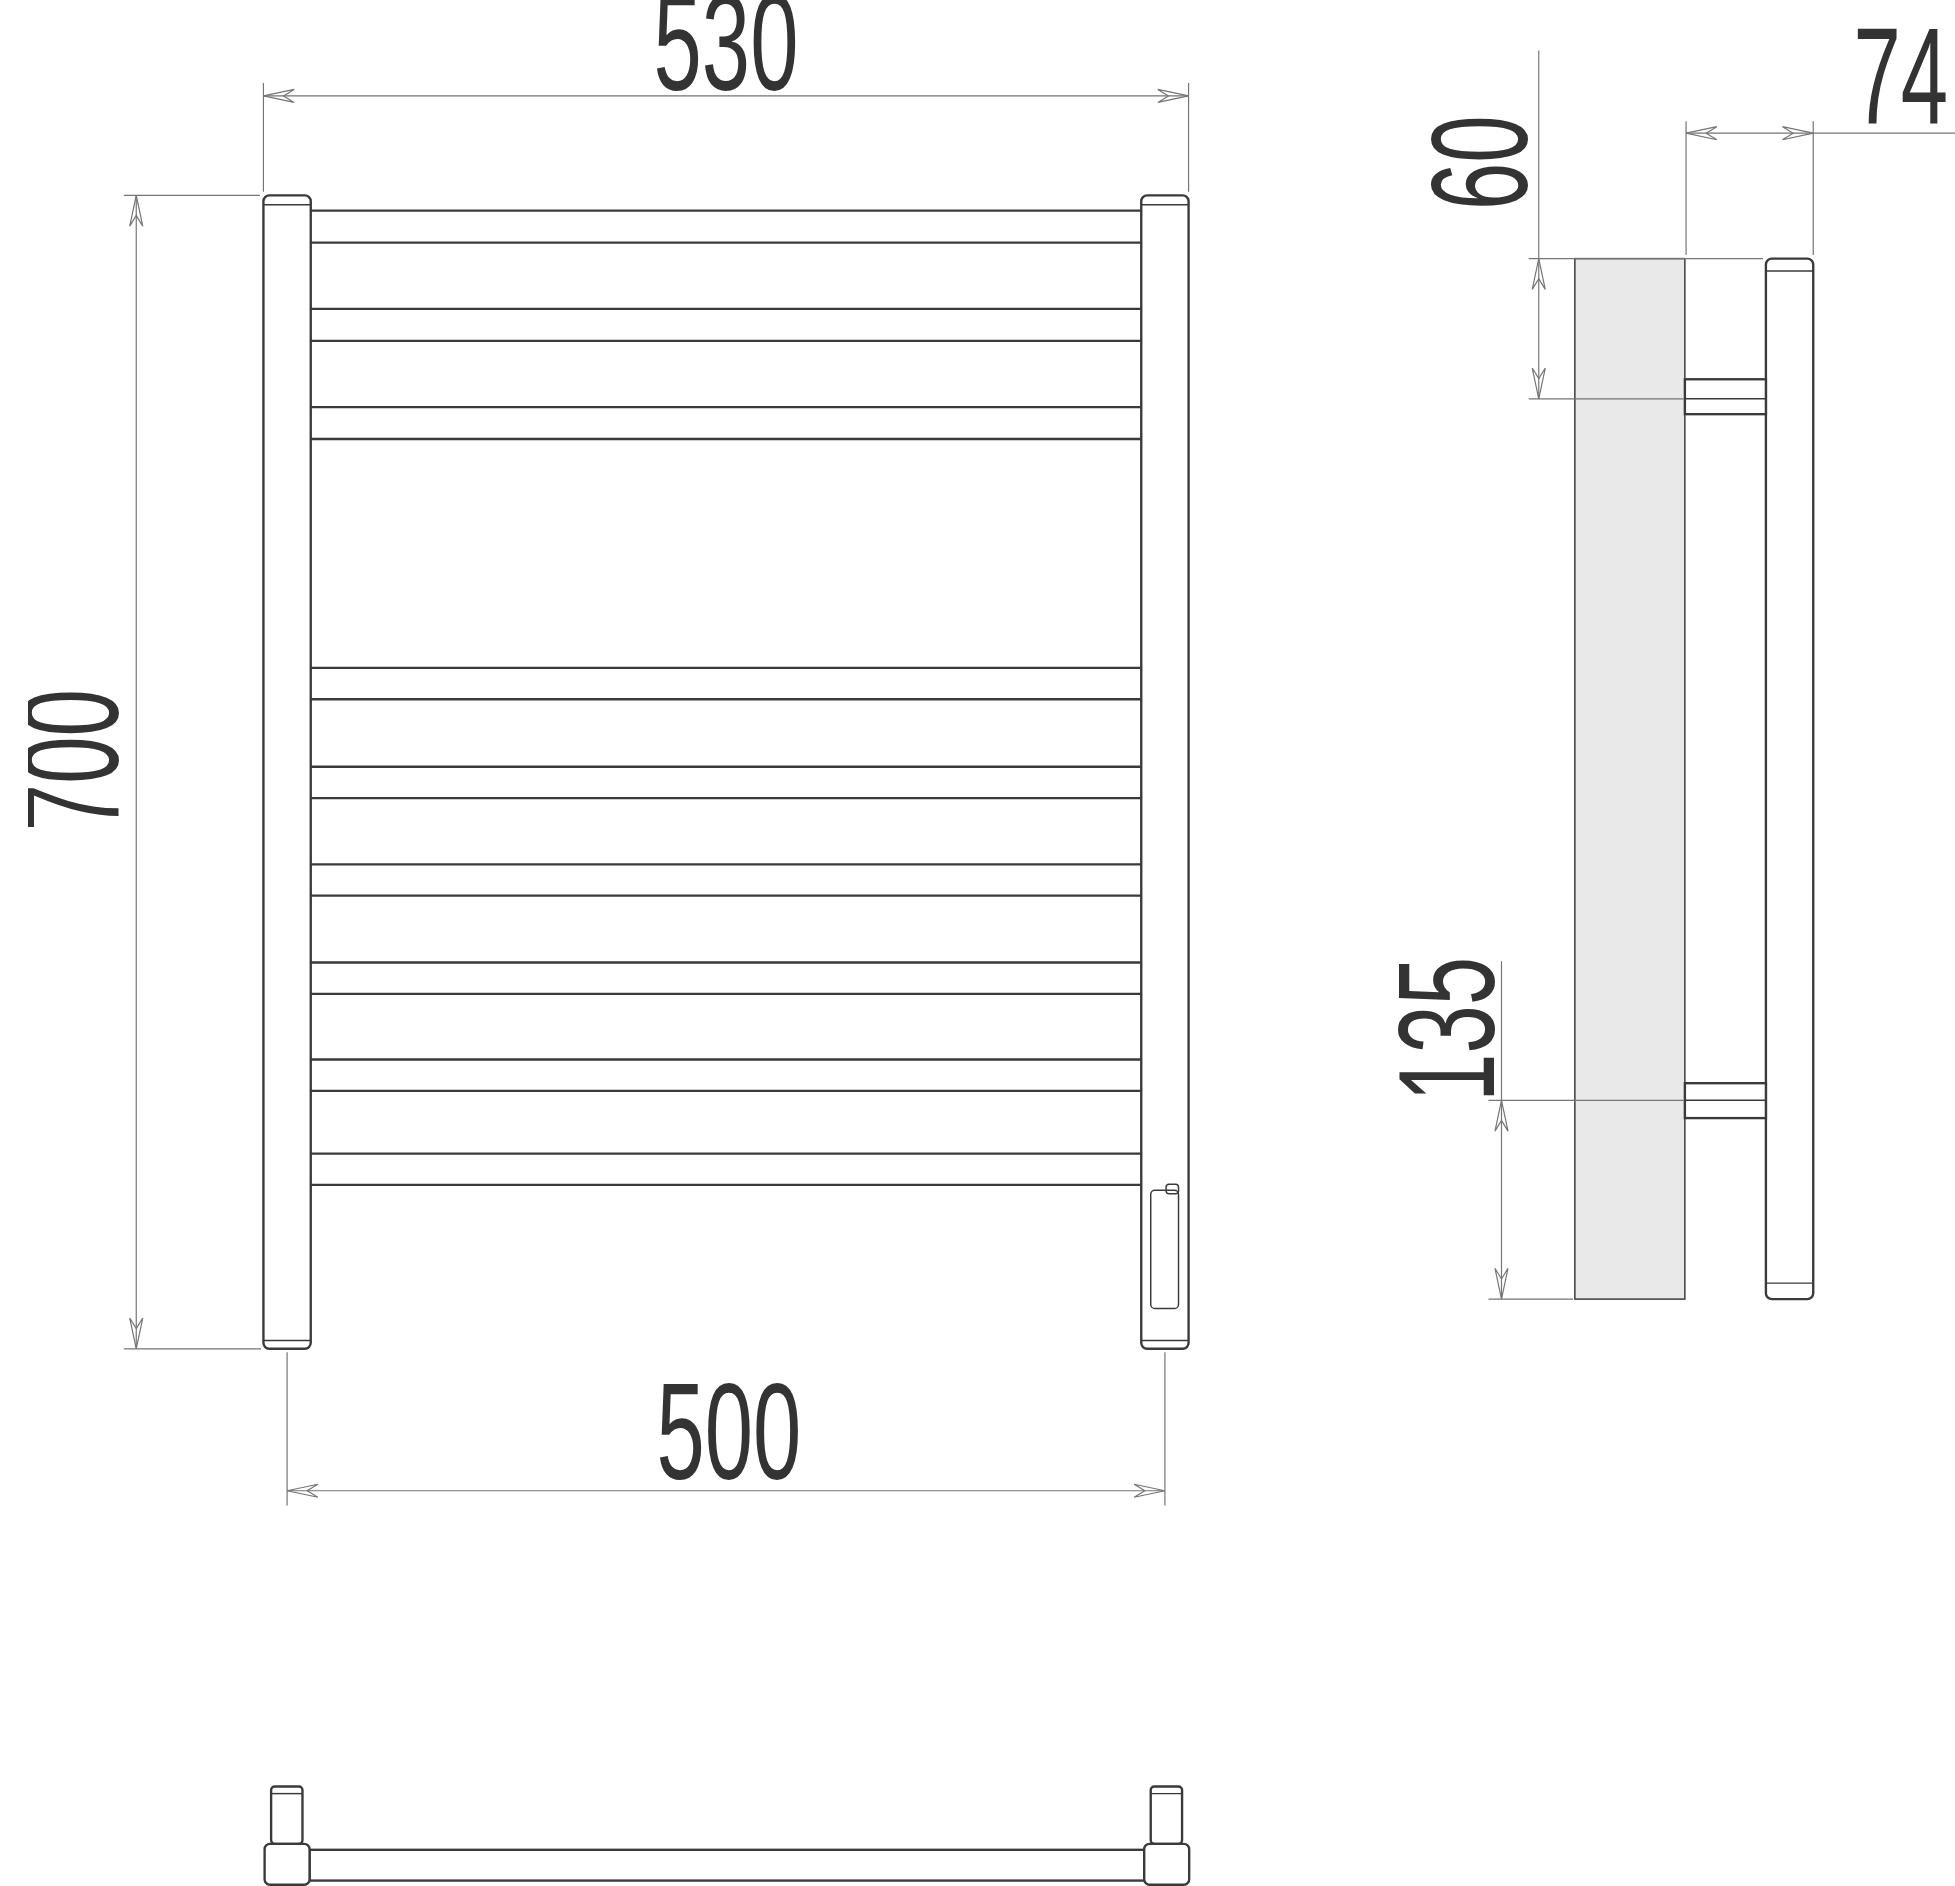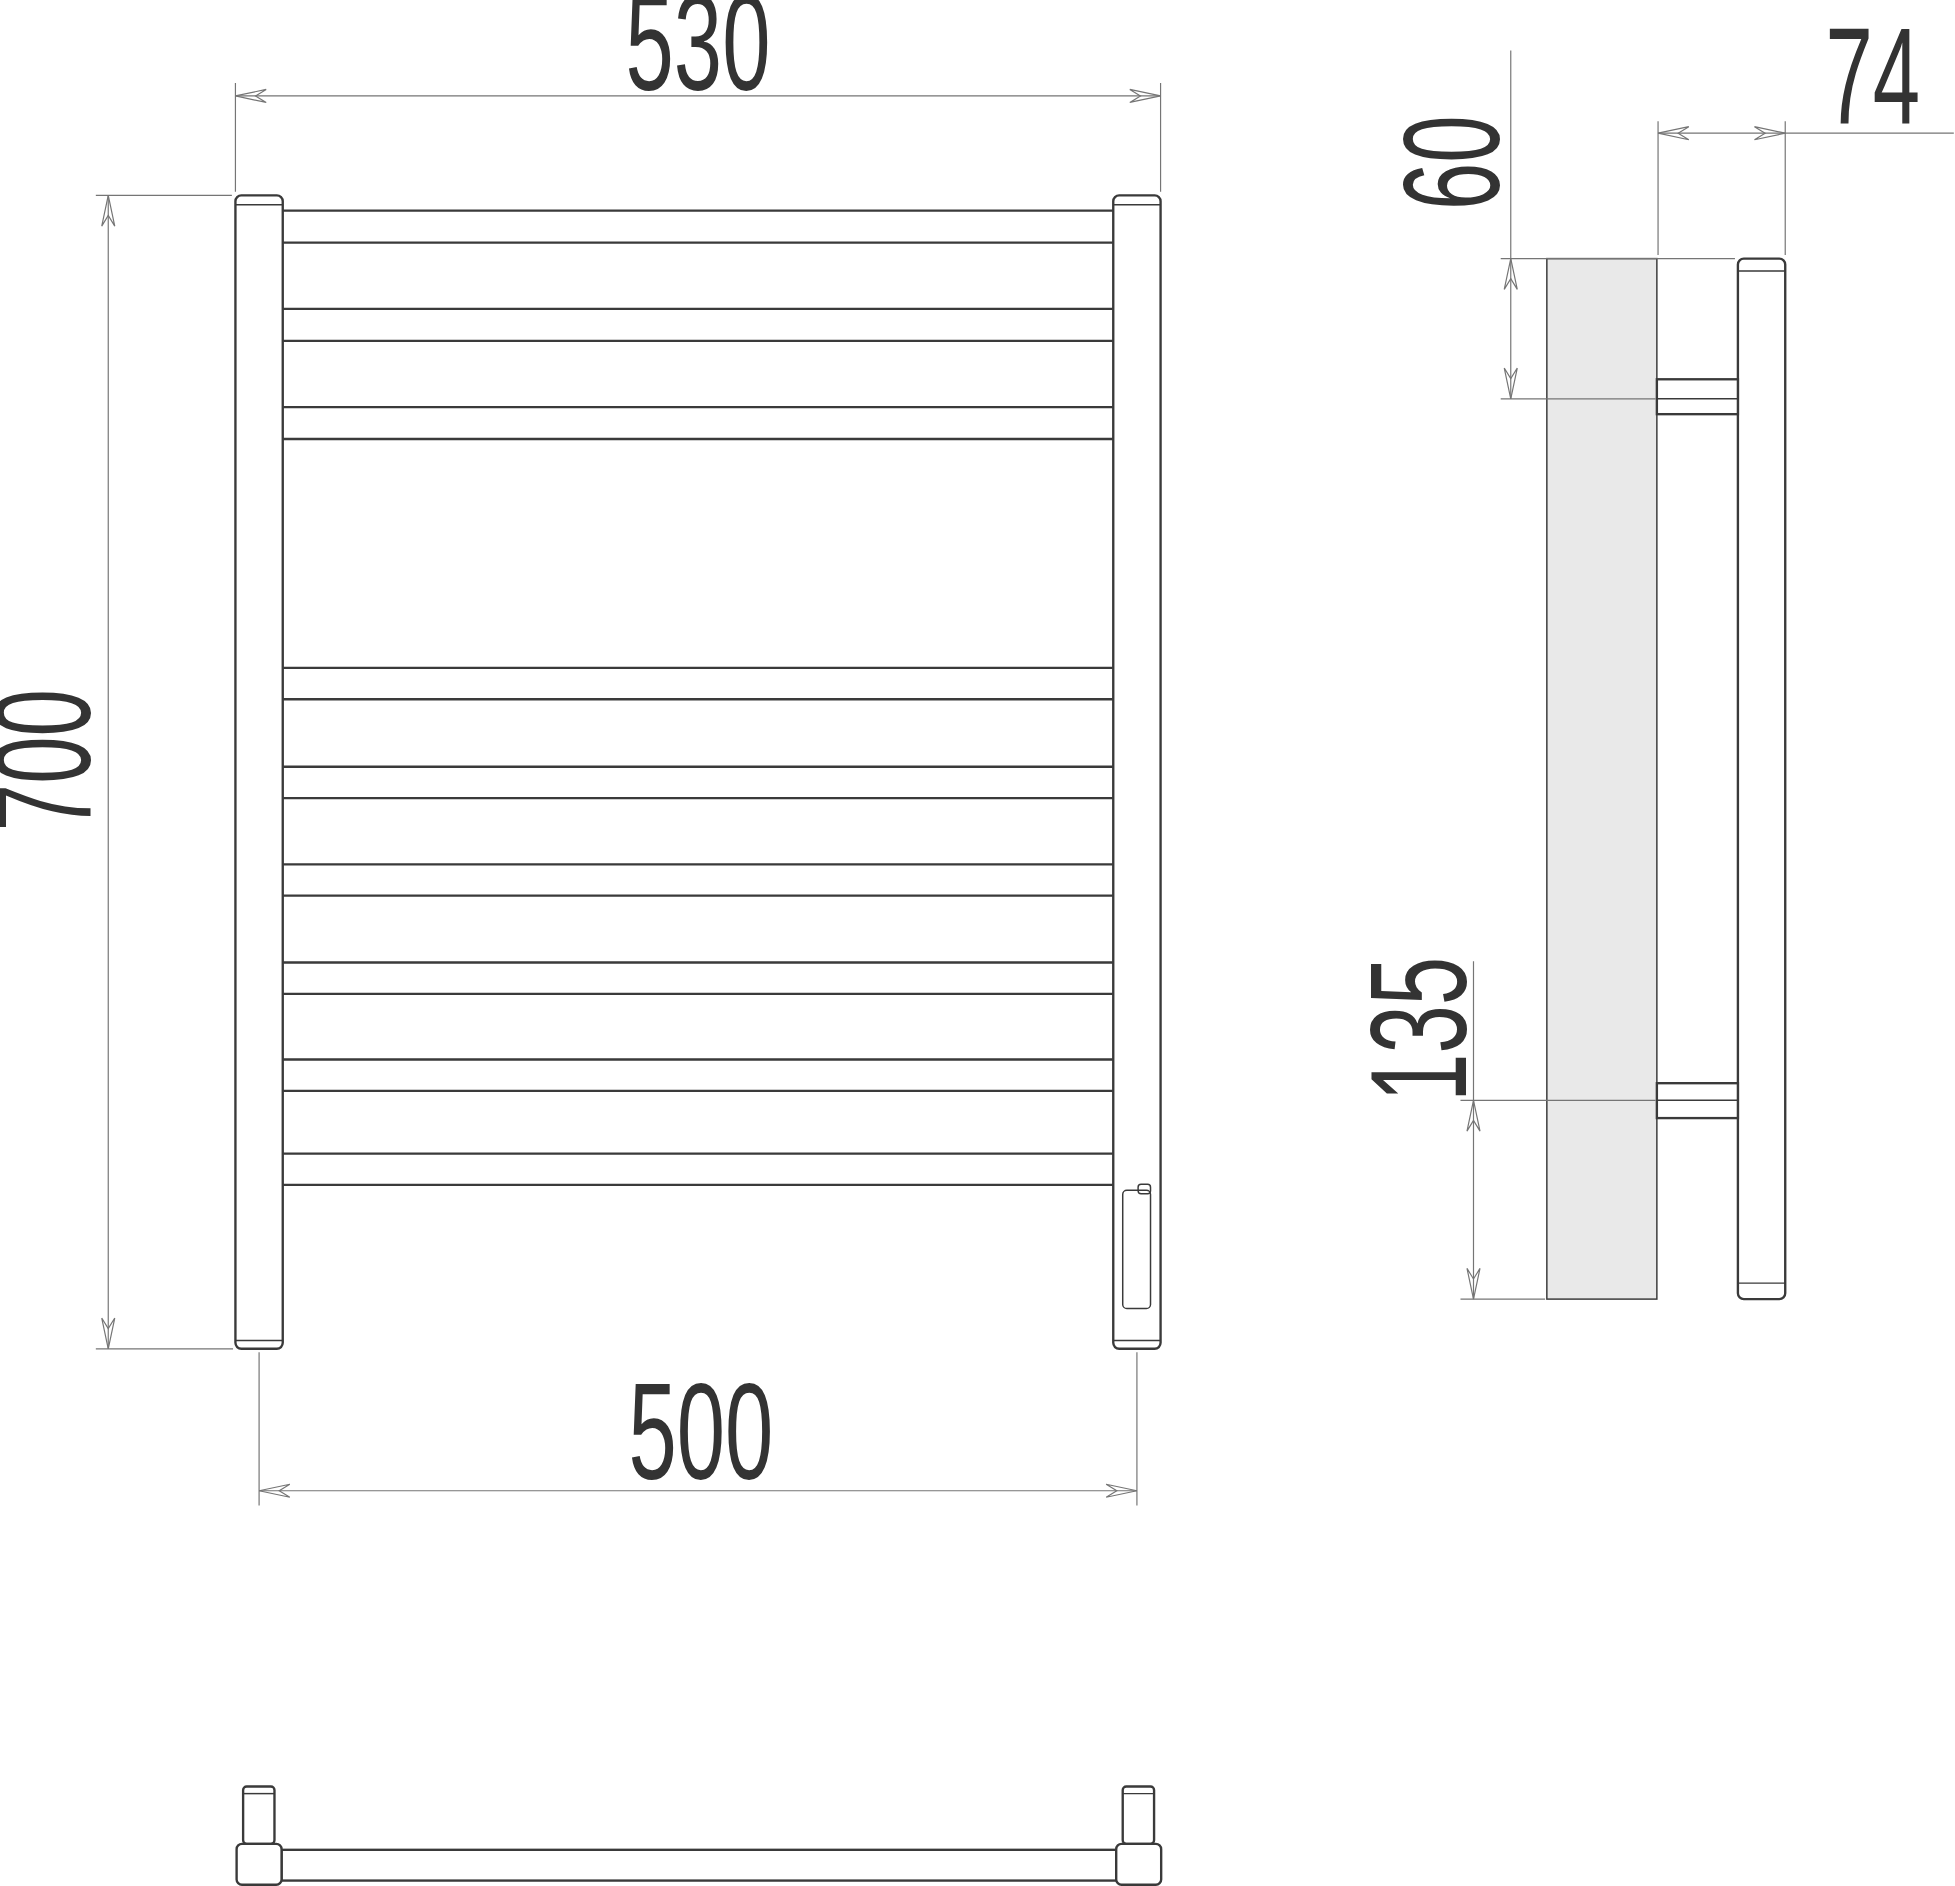--- a/index.html
+++ b/index.html
@@ -3,21 +3,21 @@
 <meta charset="utf-8">
 <style>
   :root{
     --line:#3a3a3a;
     --dim_line:#757575;
     --text:#333333;
     --wall_fill:#e9e9e9;
     --background:#ffffff;
   }
   html,body{margin:0;padding:0;background:var(--background);}
-  .drawing-wrap{width:1735px;height:1886px;background:var(--background);}
+  .drawing-wrap{width:1735px;height:1886px;background:var(--background);padding-left:28px;}
   svg{display:block;}
   .ln{fill:none;stroke:var(--line);stroke-width:4;}
   .lnw{fill:var(--background);stroke:var(--line);stroke-width:4;}
   .lnt{fill:none;stroke:var(--line);stroke-width:2.5;}
   .wall{fill:var(--wall_fill);stroke:var(--line);stroke-width:2.5;}
   .dim{fill:none;stroke:var(--dim_line);stroke-width:2;}
   .ah{fill:none;stroke:var(--dim_line);stroke-width:2;}
   .dimtext{
     font-family:"Liberation Sans", sans-serif;
     font-size:233px;

